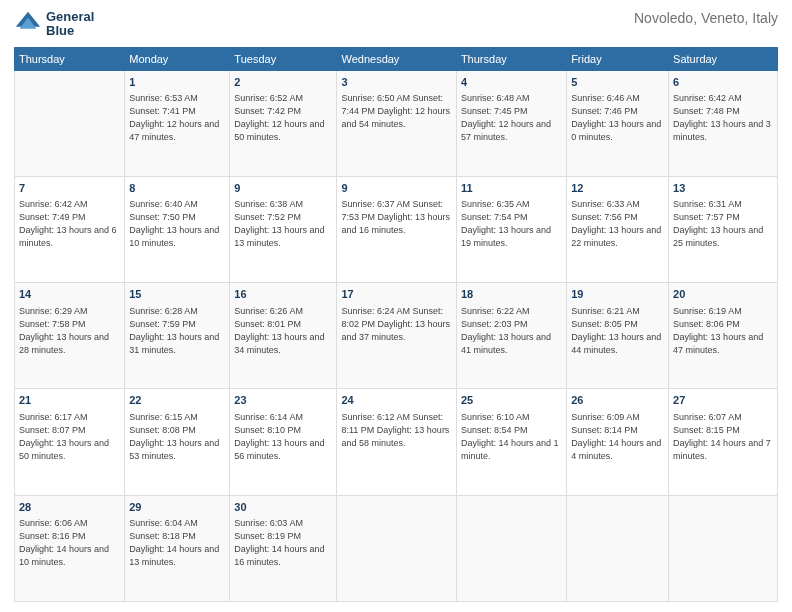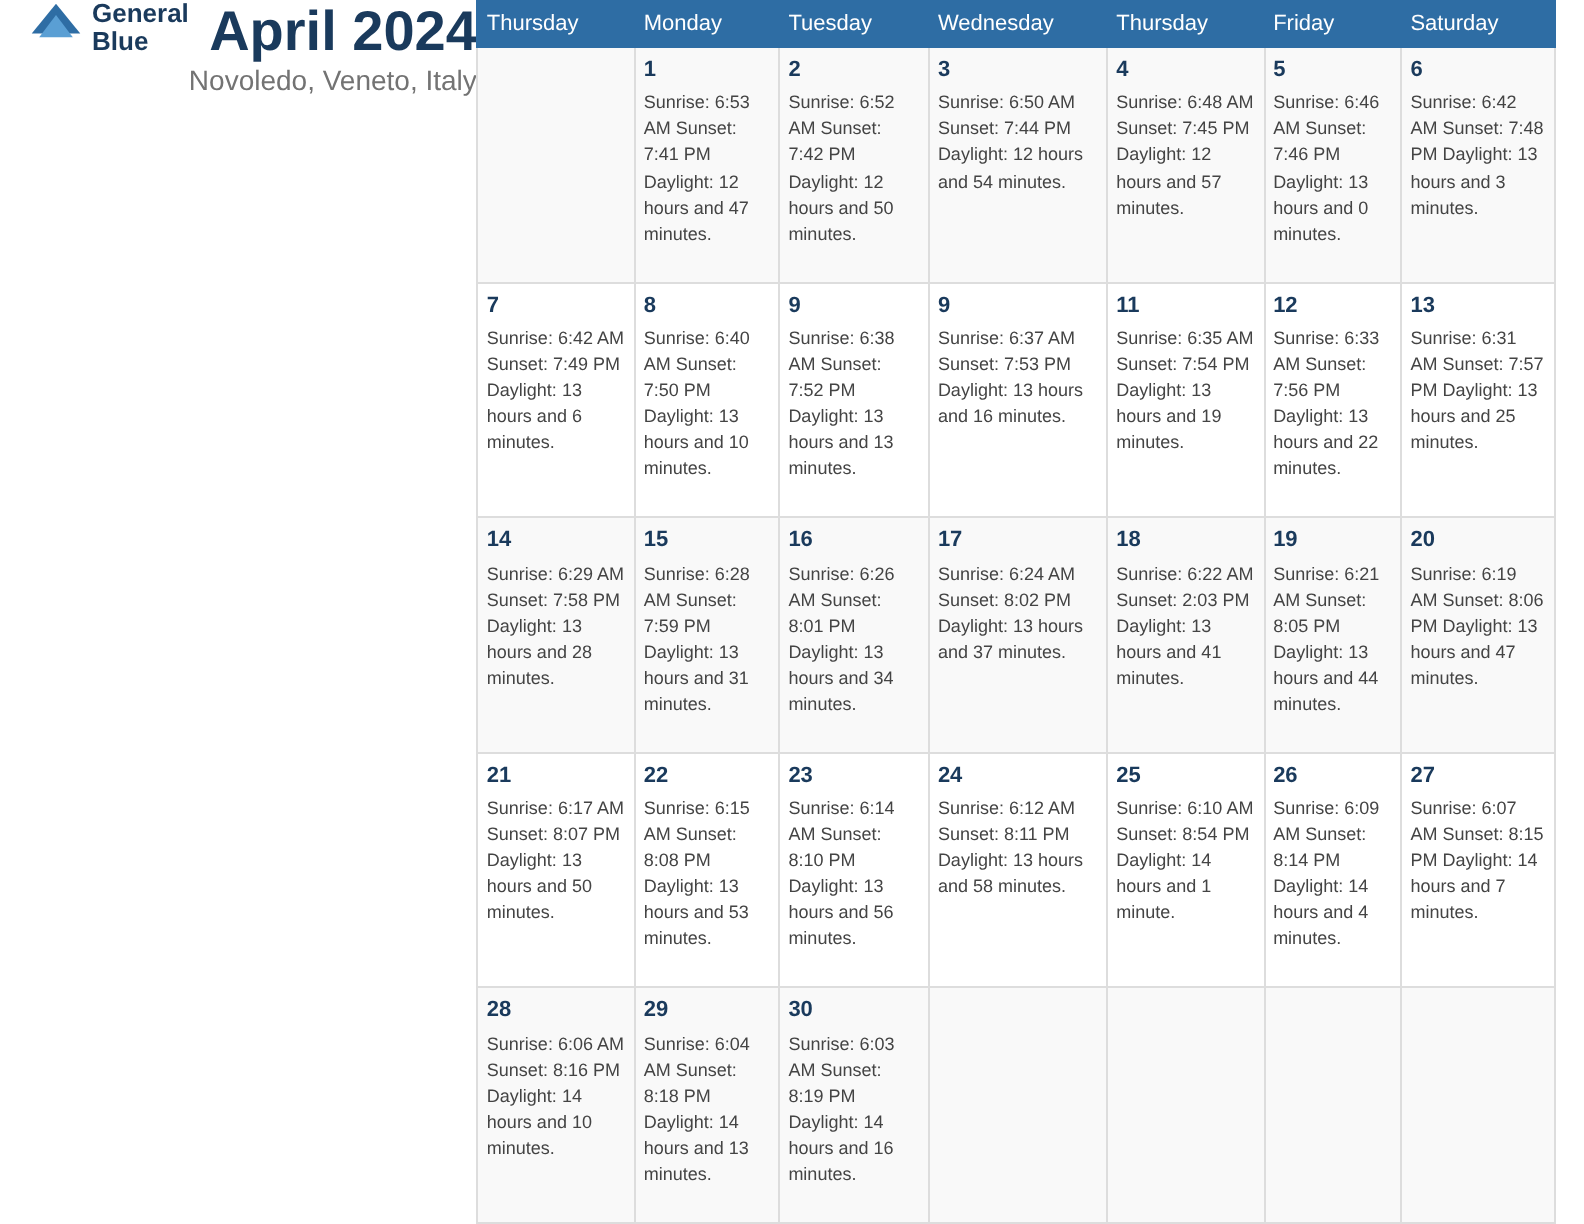--- a/index.html
+++ b/index.html
@@ -6,23 +6,23 @@
     body {
       font-family: Arial, sans-serif;
       background: #fff;
       width: 792px;
       height: 612px;
       overflow: hidden;
     }
     .page {
       width: 792px;
       height: 612px;
-      padding: 0 14px;
+      padding: 10px 14px;
       display: flex;
-      flex-direction: row;
+      flex-direction: column;
     }
     .header {
       display: flex;
       justify-content: space-between;
       align-items: flex-start;
       margin-bottom: 8px;
     }
     .logo {
       display: flex;
       align-items: center;
@@ -107,21 +107,20 @@
       <svg class="logo-icon" viewBox="0 0 30 30">
         <polygon points="15,2 28,18 2,18" fill="#2e6da4"></polygon>
         <polygon points="15,8 24,20 6,20" fill="#5a9fd4"></polygon>
       </svg>
       <div class="logo-text">
         <div>General</div>
         <div>Blue</div>
       </div>
     </div>
     <div class="title-block">
-      <div class="main-title">April 2024</div>
       <div class="subtitle">Novoledo, Veneto, Italy</div>
     </div>
   </div>
 
   <table>
     <thead>
       <tr id="thead-row">
       <th>Thursday</th>
           <th>Monday</th>
           <th>Tuesday</th>

